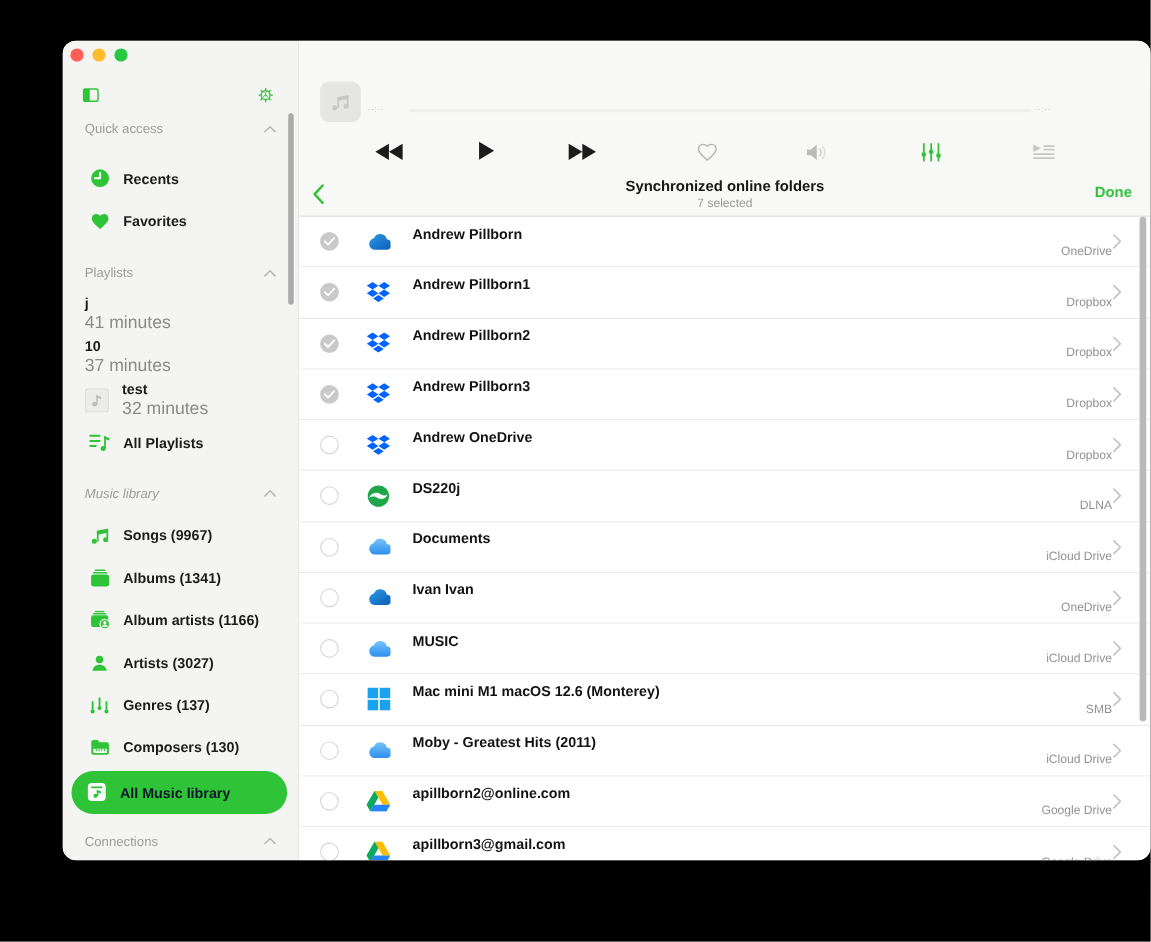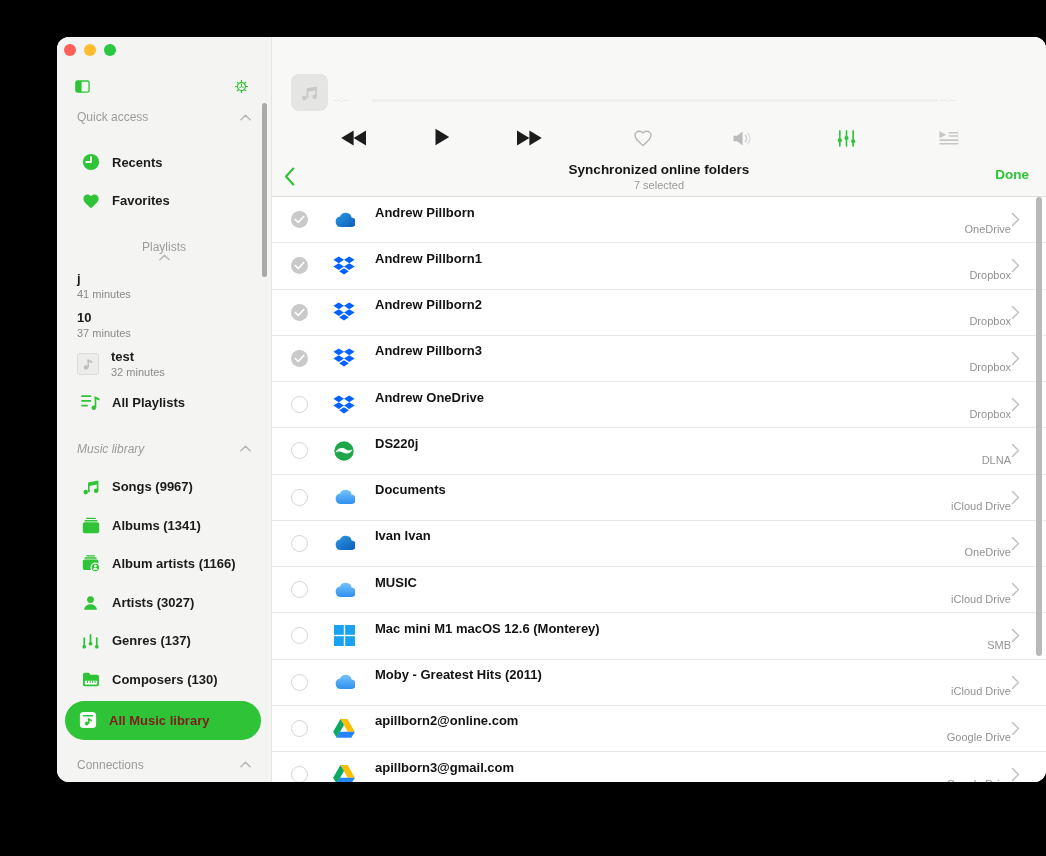--- a/index.html
+++ b/index.html
@@ -15,23 +15,23 @@
   .topbar{display:flex;justify-content:space-between;align-items:center;padding:40px 22px 0 18px;height:18px;}
   .icon{display:inline-flex;align-items:center;justify-content:center;line-height:0;}
   .section-header{display:flex;justify-content:space-between;align-items:center;
                   margin:0 20px;height:16px;color:#9C9C9C;font-size:12px;}
   .side-link{height:38.5px;display:flex;align-items:center;padding:0 14px 0 24px;
              font-size:13px;font-weight:700;color:#1b1b1b;box-sizing:border-box;cursor:default;}
   .side-link .icon{width:19px;margin-right:12px;}
   .side-playlist{height:39px;display:flex;align-items:center;padding:0 14px 0 20px;box-sizing:border-box;}
   .side-playlist .thumb{width:22px;height:22px;margin-right:12px;}
   .pl-title{font-size:13px;font-weight:700;color:#1b1b1b;}
-  .pl-sub{font-size:11px;color:#8A8A8A;margin-top:2px;}
+  .pl-sub{font-size:16px;color:#8A8A8A;margin-top:2px;}
   .pill{height:39px;margin:2px 10px 0 8px;border-radius:20px;background:var(--accent);
-        display:flex;align-items:center;padding:0 0 0 14px;font-size:13px;font-weight:700;color:#7f1d1d;}
+        display:flex;align-items:center;padding:0 0 0 14px;font-size:13px;font-weight:700;color:#0f172a;}
   .pill .icon{width:18px;margin-right:12px;}
   .sb-side{position:absolute;left:205px;top:66px;width:5px;height:174px;border-radius:3px;background:#AAAAAA;}
   
   .main{flex:1;display:flex;flex-direction:column;background:#fff;position:relative;min-width:0;}
   .header{height:159px;flex-shrink:0;background:#F8F8F7;border-bottom:1px solid #DBDBD9;position:relative;}
   .art{position:absolute;left:19px;top:37px;width:37px;height:37px;border-radius:8px;background:#E5E5E3;
        display:flex;align-items:center;justify-content:center;}
   .ttime{position:absolute;top:58px;font-size:8px;color:#D6D6D4;letter-spacing:.5px;}
   .track{position:absolute;left:100px;top:62px;width:566px;height:3px;border-radius:2px;background:#EFEFED;}
   .pc{position:absolute;}
@@ -101,21 +101,21 @@
           <span>Recents</span>
         </div>
         <div class="side-link">
           <span class="icon">
             <svg width="18" height="16" viewBox="0 0 22 20">
               <path d="M11 19l-1.4-1.3C4.6 13.4 1.5 10.5 1.5 7.1 1.5 4.3 3.7 2 6.5 2c1.7 0 3.3.8 4.5 2.1C12.2 2.8 13.8 2 15.5 2c2.8 0 5 2.3 5 5.1 0 3.4-3.1 6.3-8.1 10.6z" fill="#2FC337"></path>
             </svg>
           </span>
           <span>Favorites</span>
         </div>
-        <div class="section-header" style="margin-top: 20px; flex-direction: column;">
+        <div class="section-header" style="margin-top: 20px;">
           <span>Playlists</span>
           <span class="icon">
             <svg width="11" height="7" viewBox="0 0 12 7">
               <path d="M1 6 6 1l5 5" stroke="#B5B5B5" stroke-width="1.5" fill="none" stroke-linecap="round" stroke-linejoin="round"></path>
             </svg>
           </span>
         </div>
         <div class="side-playlist" style="margin-top: 10px;">
           <div>
             <div class="pl-title">j</div>

